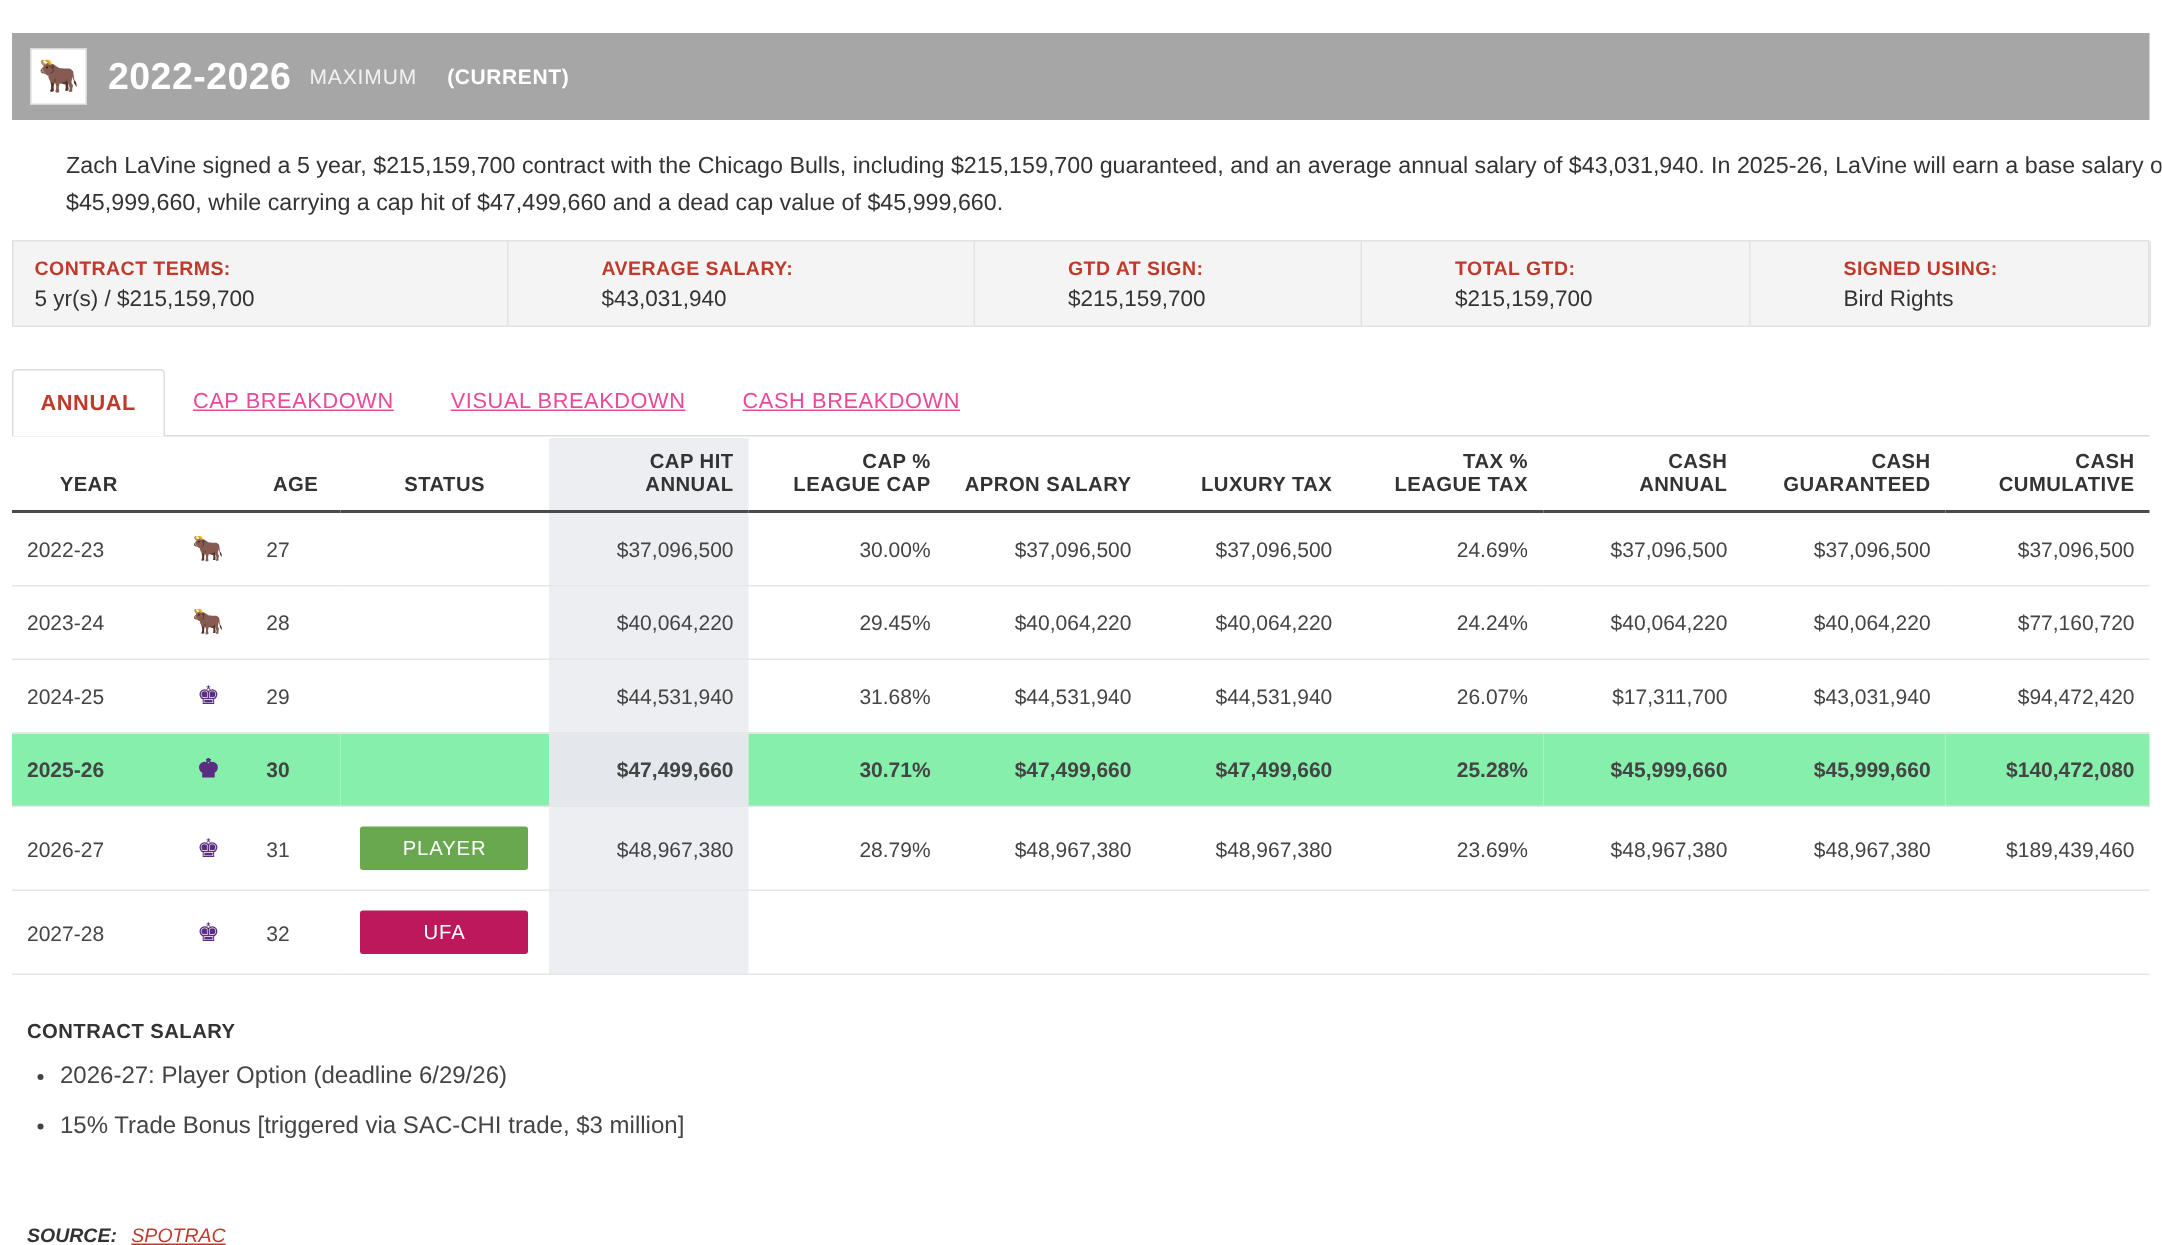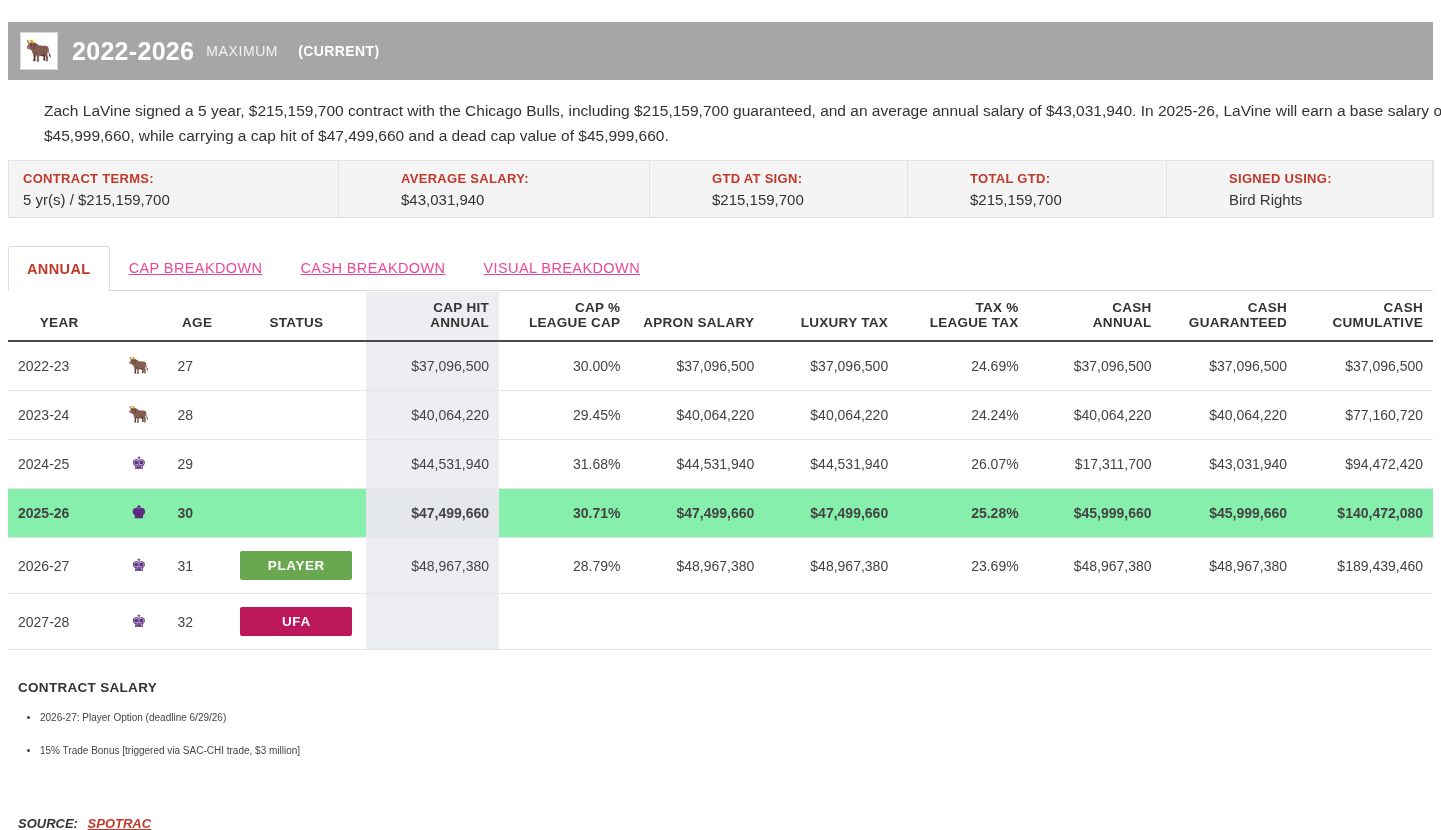--- a/index.html
+++ b/index.html
@@ -171,21 +171,21 @@
     text-align: center;
   }
   .bulls-mini { color: #ce1141; }
   .kings-mini { color: #5a2d81; }
   .badge {
     display: inline-block;
     min-width: 112px;
     padding: 7px 0;
     color: #fff;
     font-size: 13.5px;
-    font-weight: bold;
+    font-weight: normal;
     letter-spacing: .6px;
     text-align: center;
     border-radius: 2px;
   }
   .badge-player { background: #6aa84f; }
   .badge-ufa { background: #be185d; }
 
   
   .notes {
     position: absolute;
@@ -194,39 +194,39 @@
   }
   .notes-title {
     font-size: 13.5px;
     font-weight: bold;
     color: #333;
     letter-spacing: .3px;
     margin-bottom: 14px;
   }
   .notes ul { margin: 0; padding-left: 22px; }
   .notes li {
-    font-size: 10px;
+    font-size: 16px;
     color: #444;
     margin-bottom: 15px;
     line-height: 18px;
   }
 
   .source {
     position: absolute;
     left: 18px; top: 816px;
     font-size: 13px;
     font-style: italic;
     font-weight: bold;
     color: #333;
   }
   .source a {
     color: #c0392b;
     text-decoration: underline;
     font-style: italic;
-    font-weight: bold;
+    font-weight: normal;
     margin-left: 6px;
   }
 </style>
 </head>
 <body>
 
 <div class="page">
 
   <div class="header-bar">
     <div class="team-logo-box">
@@ -262,22 +262,22 @@
     </div>
     <div class="term-cell" style="width:190px">
       <div class="term-label">FREE AGENT:</div>
       <div class="term-value">2027 / UFA</div>
     </div>
   </div>
 
   <div class="tabs">
     <div class="tab active">ANNUAL</div>
     <div class="tab">CAP BREAKDOWN</div>
+    <div class="tab">VISUAL BREAKDOWN</div>
     <div class="tab">CASH BREAKDOWN</div>
-    <div class="tab">VISUAL BREAKDOWN</div>
   </div>
 
   <div class="tbl-wrap">
     <table class="contract">
       <thead>
         <tr>
           <th class="left" style="width:105px">YEAR</th>
           <th class="center" style="width:58px"></th>
           <th class="left" style="width:60px">AGE</th>
           <th class="center" style="width:140px">STATUS</th>

